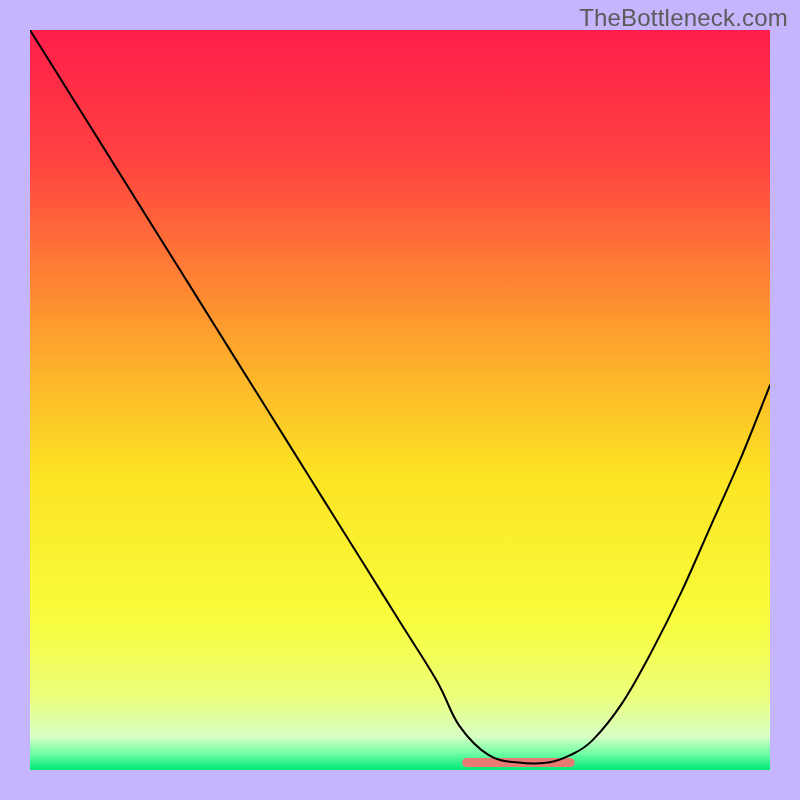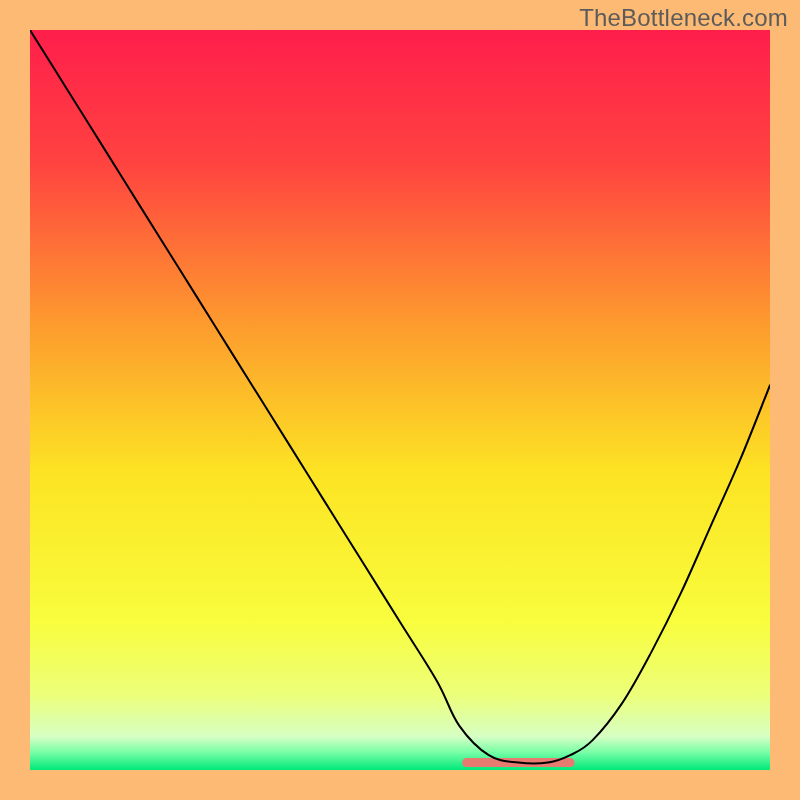--- a/index.html
+++ b/index.html
@@ -8,21 +8,21 @@
     width: 800px;
     height: 800px;
     background: #000;
     overflow: hidden;
     font-family: Arial, Helvetica, sans-serif;
   }
   .page {
     position: relative;
     width: 800px;
     height: 800px;
-    background: #fdba74;
+    background: #c4b5fd;
   }
   .attribution {
     position: absolute;
     top: 4px;
     right: 12px;
     font-size: 24px;
     font-weight: 500;
     color: #5b5b5b;
     letter-spacing: 0.2px;
   }

